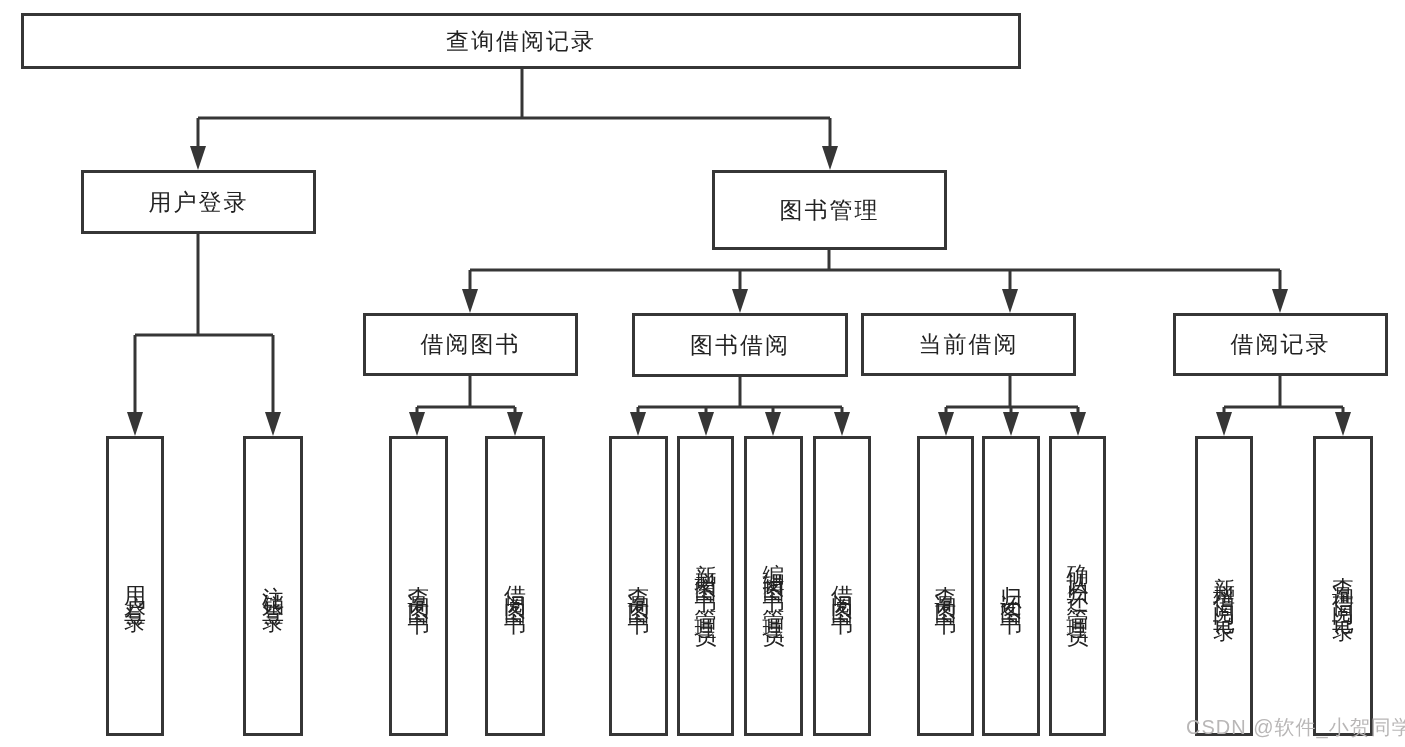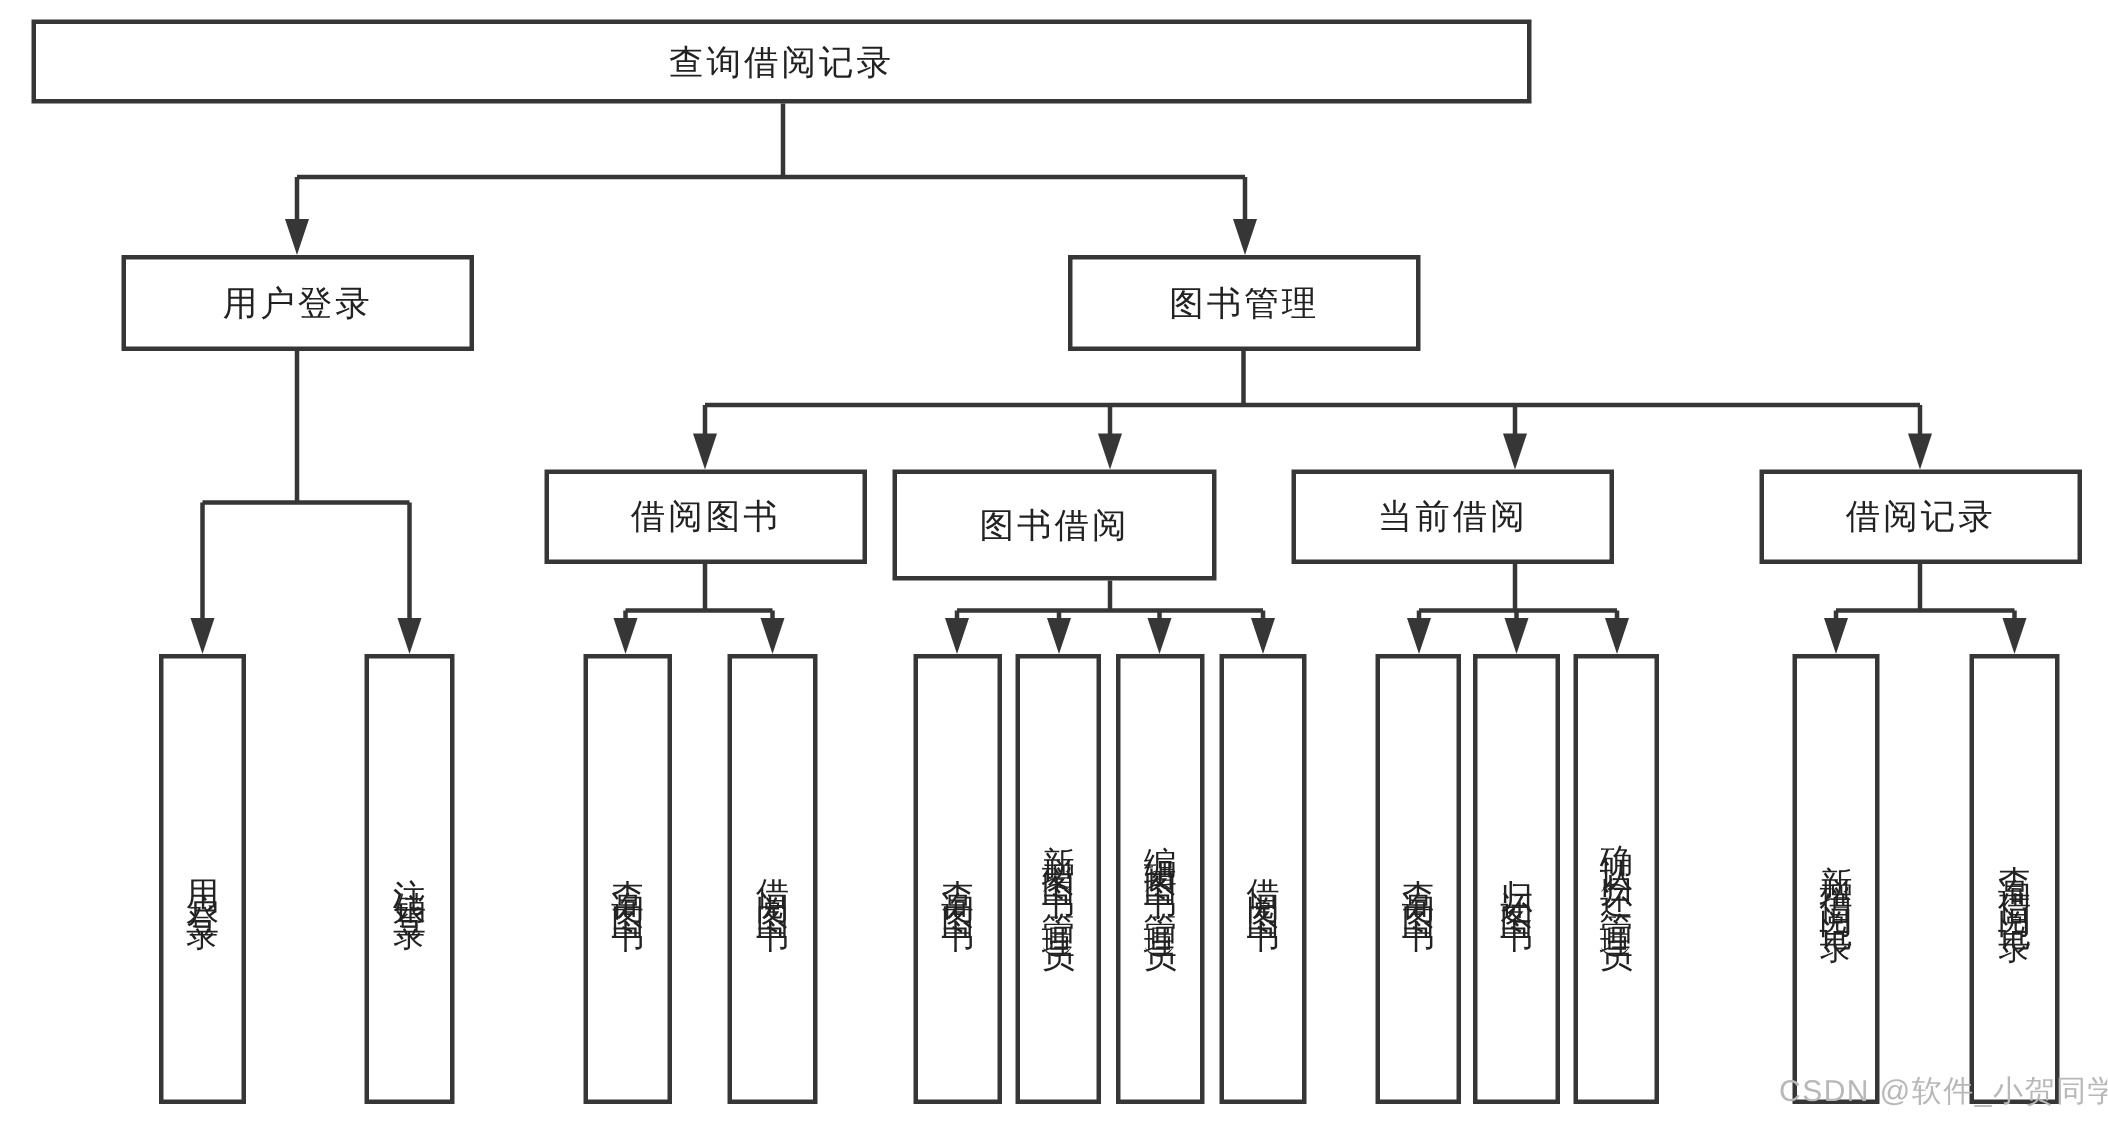--- a/index.html
+++ b/index.html
@@ -122,24 +122,24 @@
     <path d="M1224 407 H1343"></path>
     <line x1="1224" y1="407" x2="1224" y2="416"></line>
       <polygon points="1216,412 1232,412 1224,436"></polygon>
     <line x1="1343" y1="407" x2="1343" y2="416"></line>
       <polygon points="1335,412 1351,412 1343,436"></polygon>
   </svg>
 
   <div class="node h" style="left:21px;top:13px;width:1000px;height:56px">查询借阅记录</div>
 
   <div class="node h" style="left:81px;top:170px;width:235px;height:64px">用户登录</div>
-  <div class="node h" style="left:712px;top:170px;width:235px;height:64px">图书管理</div>
+  <div class="node h" style="left:712px;top:170px;width:235px;height:80px">图书管理</div>
 
   <div class="node h" style="left:363px;top:313px;width:215px;height:63px">借阅图书</div>
-  <div class="node h" style="left:595px;top:313px;width:216px;height:74px">图书借阅</div>
+  <div class="node h" style="left:632px;top:313px;width:216px;height:64px">图书借阅</div>
   <div class="node h" style="left:861px;top:313px;width:215px;height:63px">当前借阅</div>
   <div class="node h" style="left:1173px;top:313px;width:215px;height:63px">借阅记录</div>
 
   <div class="node v" style="left:106px;width:58px">
     <span class="vtext">用户登录</span>
   </div>
   <div class="node v" style="left:243px;width:60px">
     <span class="vtext">注销登录</span>
   </div>
 

